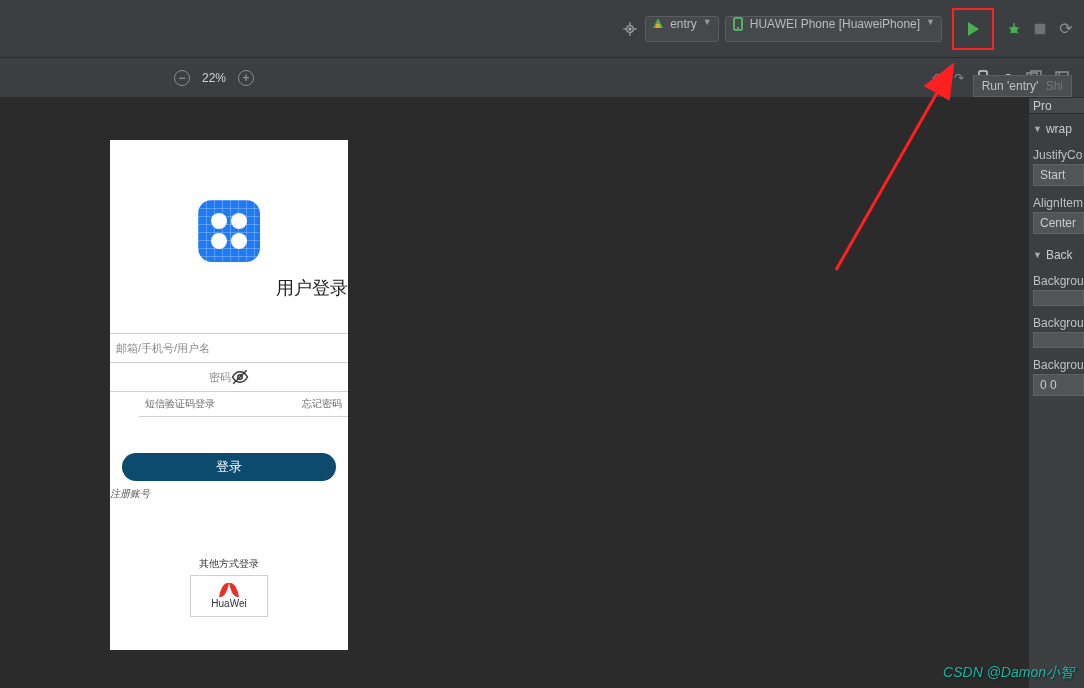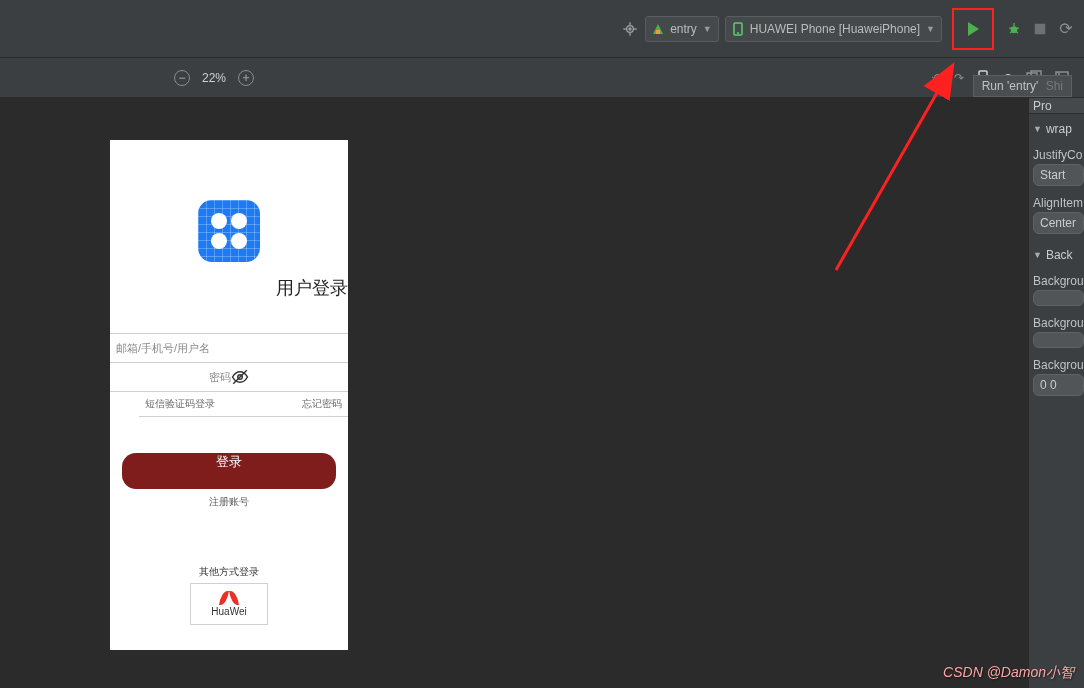--- a/index.html
+++ b/index.html
@@ -23,21 +23,21 @@
   .tgt-icon {
     width: 18px; height: 18px;
     display: flex; align-items: center; justify-content: center;
     color: #a0a0a0; cursor: pointer;
   }
   .combo {
     height: 26px;
     background: #45494b;
     border: 1px solid #5a5d5f;
     border-radius: 3px;
-    display: flex; align-items: center;
+    display: flex; 
     padding: 0 6px;
     color: #bbbbbb;
     font-size: 12px;
     gap: 6px;
     cursor: pointer;
   }
   .combo .tri { font-size: 9px; color: #999; }
   .run-box {
     width: 42px; height: 42px;
     border: 2px solid #ff2020;
@@ -144,26 +144,26 @@
   .pwfield .eye { width:18px; height:18px; }
   .linksrow {
     display:flex; justify-content:space-between;
     font-size:10px; color:#6a6a6a;
     padding:5px 6px;
     border-bottom:1px solid #d0d0d0;
     margin-left:29px;
   }
   .loginbtn {
     margin:36px 12px 0 12px;
-    background:#7f1d1d; color:#fff;
-    height:36px; border-radius:14px;
-    display:flex; align-items:flex-start; justify-content:center;
+    background:#0c4a6e; color:#fff;
+    height:28px; border-radius:14px;
+    display:flex; align-items:center; justify-content:center;
     font-size:13px;
   }
-  .reg { text-align:center; font-size:10px; color:#5a5a5a; margin-top:6px;}
+  .reg { font-size:10px; color:#5a5a5a; margin-top:6px;font-style:italic;}
   .otherlabel { text-align:center; font-size:10px; color:#333; margin-top:56px; font-weight:500;}
   .hwcell {
     width:78px; height:42px; margin:4px auto 0 auto;
     border:1px solid #d0d0d0;
     display:flex; flex-direction:column; align-items:center; justify-content:center;
     gap:1px;
   }
   .hwlogo { width:18px; height:14px; position:relative; }
   .hwlogo::before, .hwlogo::after {
     content:""; position:absolute; top:0; bottom:0;
@@ -201,26 +201,26 @@
     display:flex; align-items:center; gap:4px;
     padding:8px 4px; font-weight:500;
   }
   .props .sec .chev { font-size:9px; color:#aaa; }
   .props .lab { padding:4px 4px 2px 4px; color:#bfc2c4; }
   .props .val {
     margin:0 0 6px 4px;
     background:#515557;
     padding:3px 6px;
     border:1px solid #5f6264;
-    border-radius:6px;
+    border-radius:0;
   }
   
   .wm {
     position:absolute; right:10px; bottom:6px;
-    color:#fca5a5; font-size:14px;
+    color:#14b8a6; font-size:14px;
     text-shadow:1px 1px 2px rgba(0,0,0,.6);
     font-style:italic;
   }
 </style>
 </head>
 <body>
 
 <div class="toolbar">
   <div class="tgt-icon">
     <svg viewBox="0 0 24 24" width="16" height="16" fill="none" stroke="#a0a0a0" stroke-width="2">

